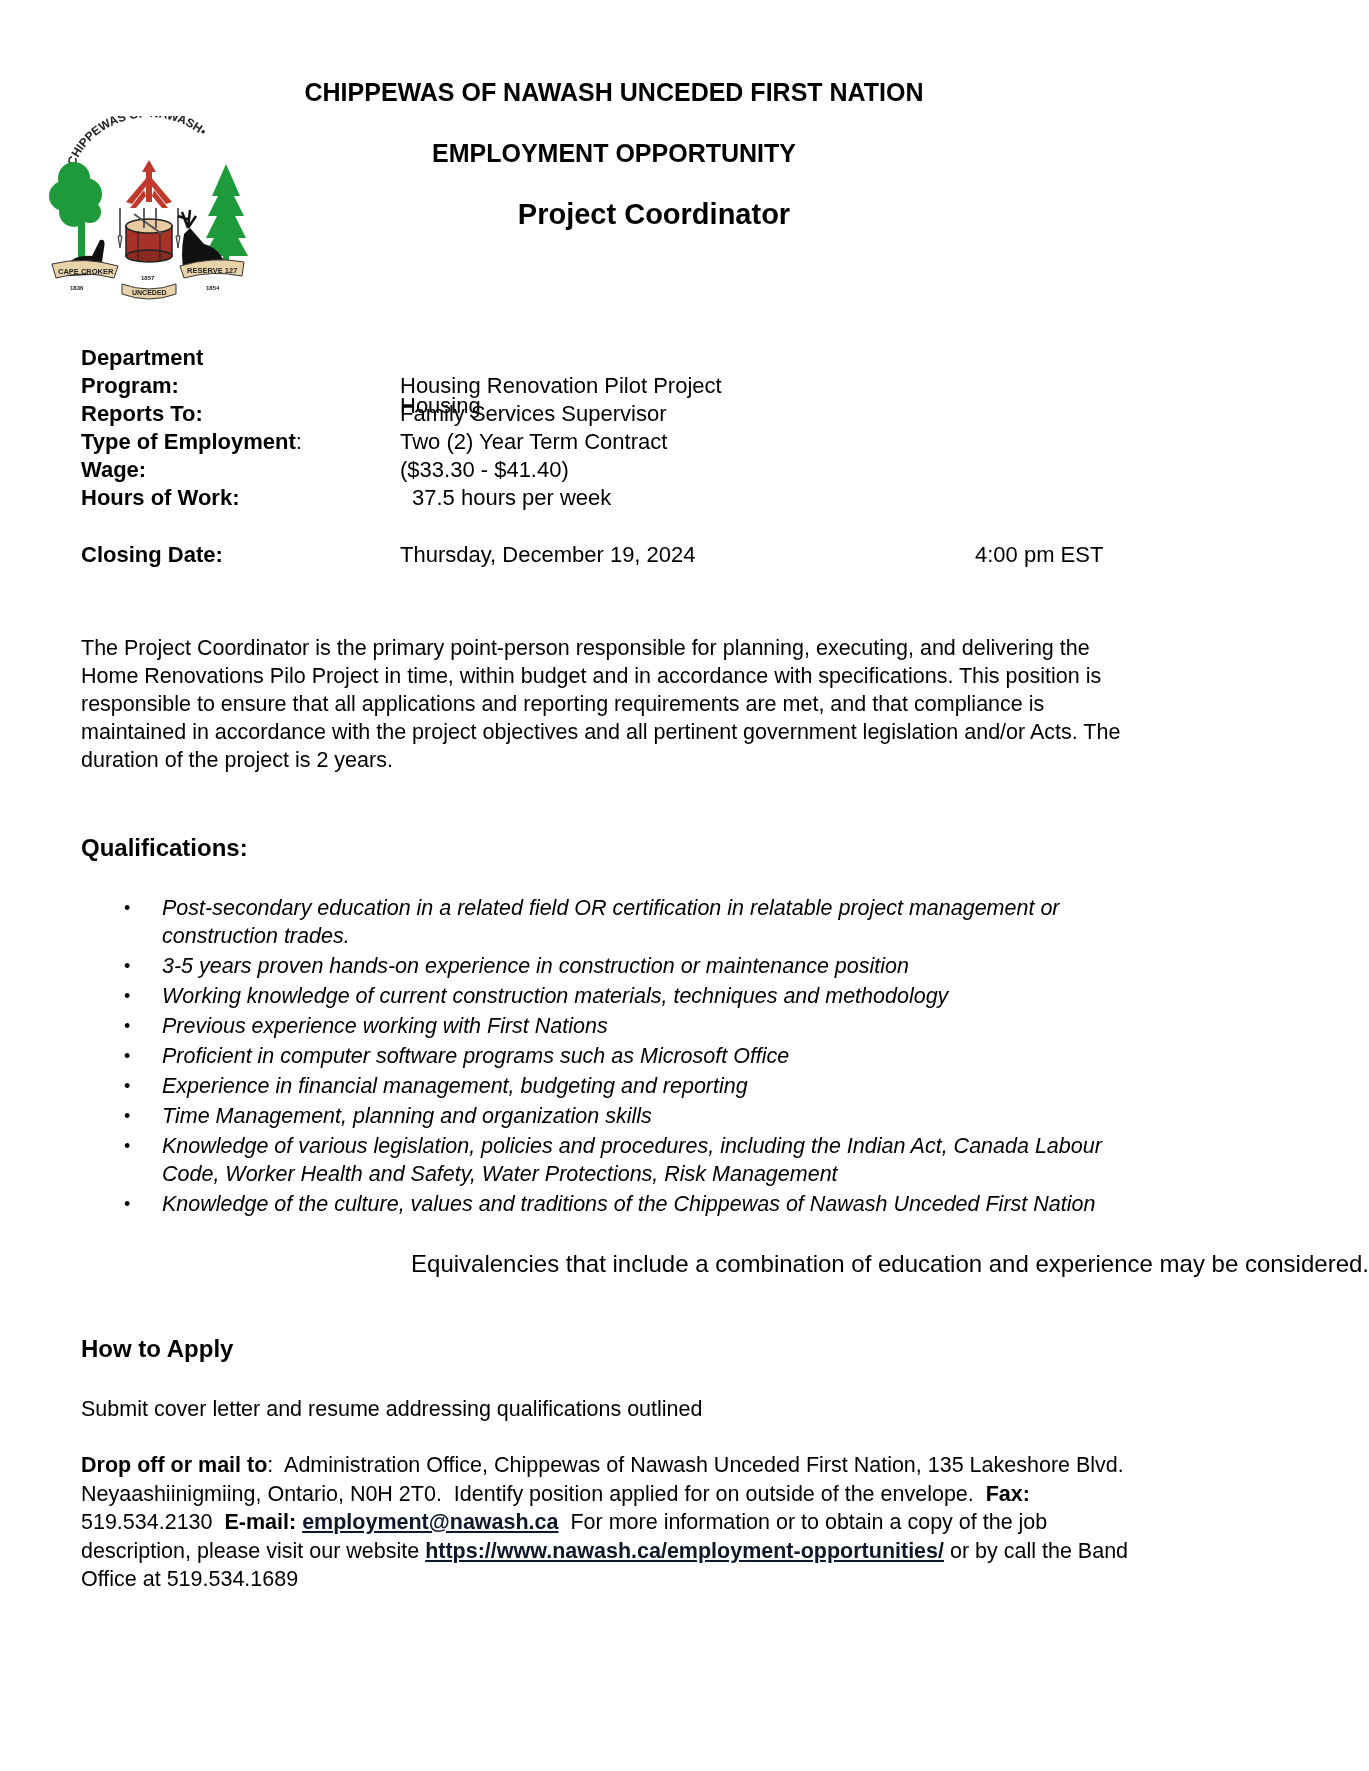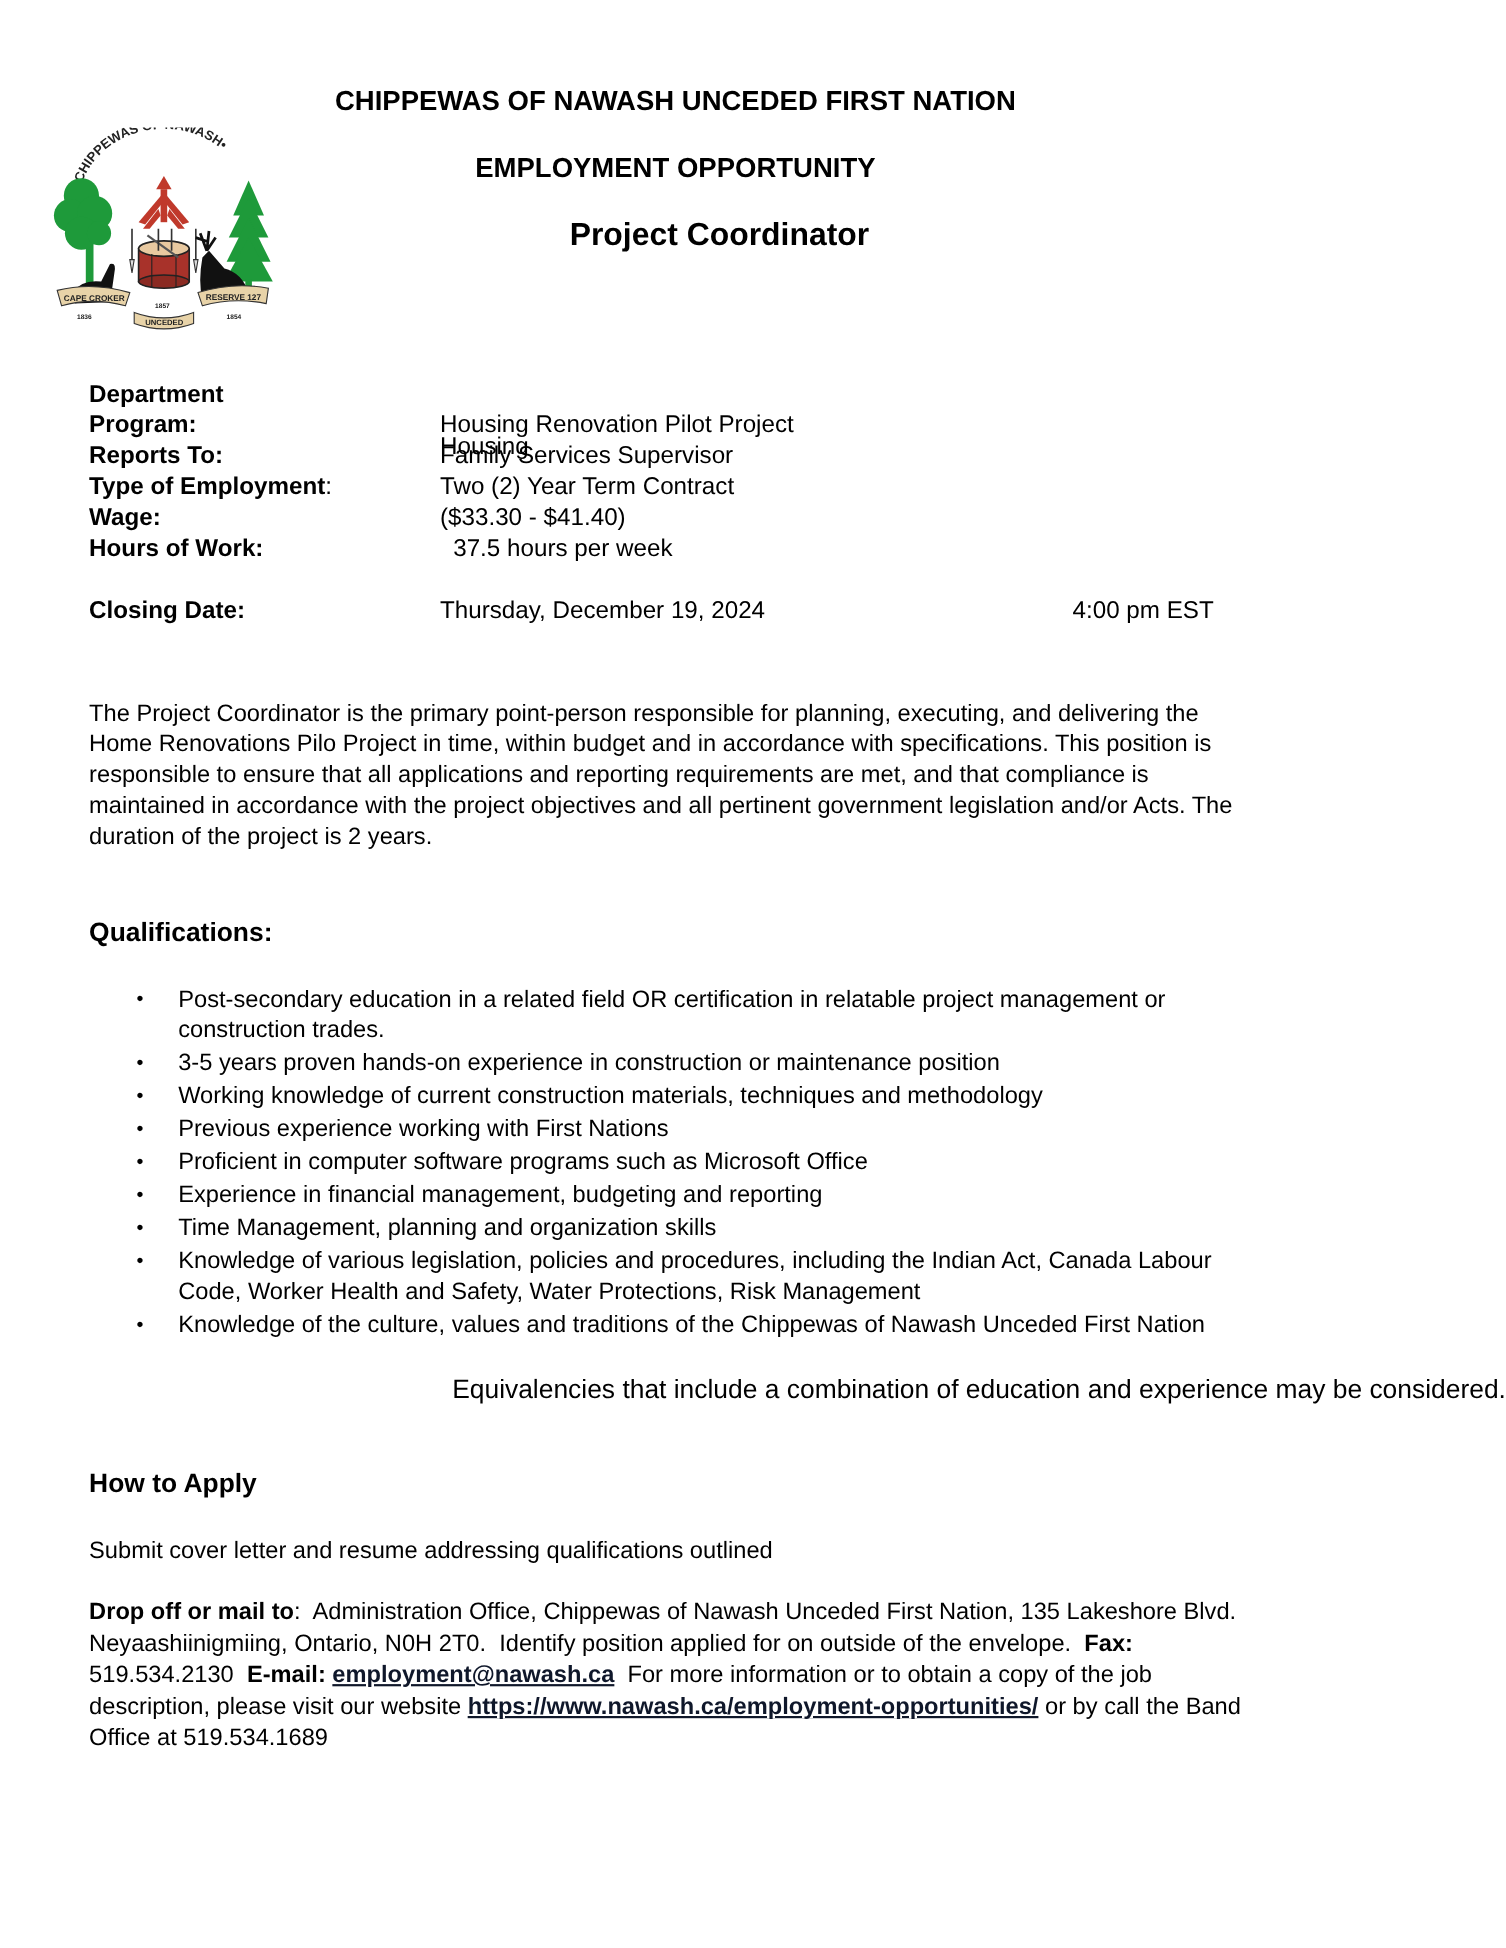--- a/index.html
+++ b/index.html
@@ -12,21 +12,21 @@
   .h-title { font-weight: bold; font-size: 29px; left: 0; width: 1308px; text-align: center; }
   .logo { position: absolute; left: 44px; top: 116px; width: 210px; height: 190px; }
   .field-label { font-weight: bold; font-size: 22px; left: 81px; }
   .field-value { font-size: 22px; left: 400px; }
   .para { position: absolute; left: 81px; font-size: 21.5px; line-height: 28px; width: 1230px; }
   .para .line { display: block; white-space: nowrap; }
   .section-h { font-weight: bold; font-size: 24px; left: 81px; }
   .bullets { position: absolute; left: 0; top: 894px; width: 1369px; }
   .bullet-item { position: relative; font-size: 21.5px; line-height: 28px; margin-bottom: 2px; }
   .bullet-dot { position: absolute; left: 124px; top: 0; font-size: 18px; }
-  .bullet-text { margin-left: 162px; display: block; width: 1150px; }
+  .bullet-text { margin-left: 162px; display: block; width: 1150px; font-style: italic; }
   .bullet-text .line { display: block; white-space: nowrap; }
   .center-note { font-size: 24px; left: 0; width: 1369px; text-align: right; }
   .apply-block { position: absolute; left: 81px; top: 1451px; font-size: 21.5px; line-height: 28.5px; }
   .apply-block .line { display: block; white-space: nowrap; }
   .b { font-weight: bold; }
   a.link { color: #0f172a; font-weight: bold; text-align: right; }
 </style>
 </head>
 <body>
 

